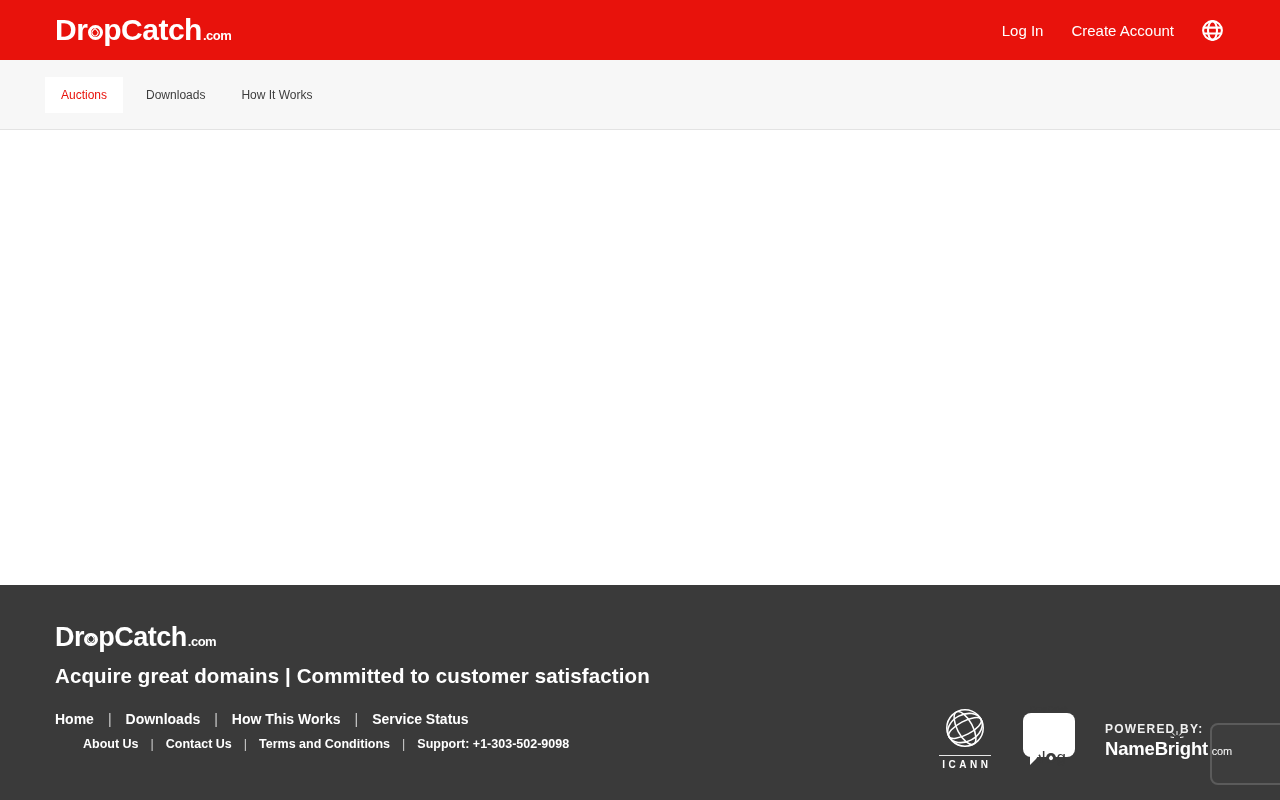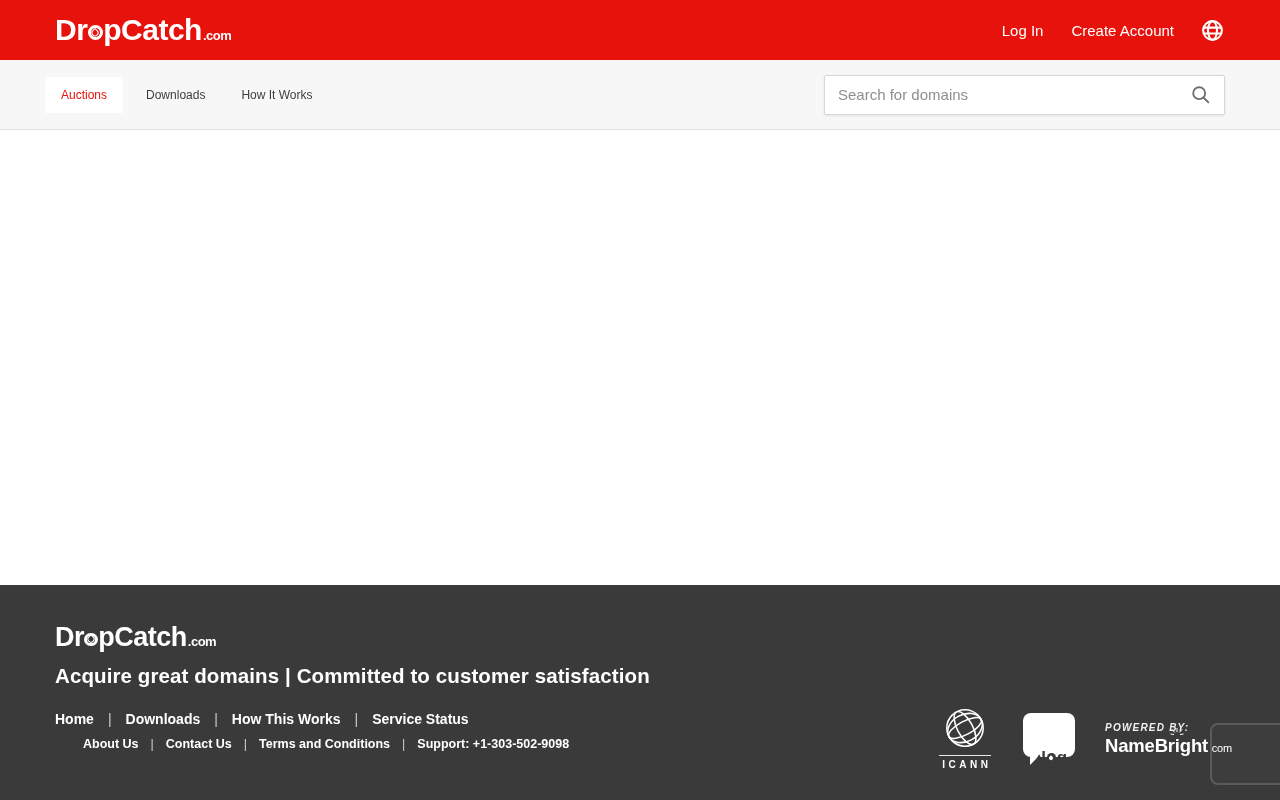--- a/index.html
+++ b/index.html
@@ -110,35 +110,35 @@
   .blog-bubble{
     width:52px;height:44px;background:#fff;border-radius:8px;
     color:var(--footer-bg);
     display:flex;flex-direction:column;align-items:center;justify-content:center;gap:36px;
   }
   .blog-bubble::after{
     content:"";position:absolute;left:7px;bottom:-8px;
     border:6px solid transparent;border-top:9px solid #fff;border-left:6px solid #fff;
   }
   .blog-brand{font-size:7.5px;font-weight:bold;letter-spacing:0;}
-  .blog-label{font-size:17px;font-weight:bold;line-height:1;display:flex;align-items:baseline;}
+  .blog-label{font-size:17px;font-weight:normal;line-height:1;display:flex;align-items:baseline;}
   .blog-o{
     display:inline-block;position:relative;
     width:.58em;height:.58em;background:currentColor;border-radius:50%;
     margin:0 .03em;vertical-align:-0.02em;
   }
   .blog-o::after{
     content:"";position:absolute;left:50%;top:50%;
     width:.22em;height:.22em;background:#fff;
     border-radius:0 50% 50% 50%;
     transform:translate(-50%,-52%) rotate(45deg);
   }
   
   .namebright{margin-top:17px;cursor:pointer;}
-  .powered-by{font-size:10px;font-weight:bold;letter-spacing:1.2px;color:#f0f0f0;font-style:italic;}
+  .powered-by{font-size:12px;font-weight:bold;letter-spacing:1.2px;color:#f0f0f0;}
   .nb-name{font-size:18.5px;font-weight:bold;display:flex;align-items:baseline;margin-top:2px;letter-spacing:-0.2px;}
   .nb-tld{font-size:11px;font-weight:normal;margin-left:1px;}
   .nb-i{position:relative;}
   .nb-i .sparkle{position:absolute;left:50%;top:-7px;transform:translateX(-50%);}
   
   .partial-box{
     position:absolute;top:138px;right:-24px;
     width:94px;height:62px;
     border:2px solid #5b5b5b;border-radius:8px;
     background:rgba(255,255,255,0.02);
@@ -164,29 +164,20 @@
         <ellipse cx="12" cy="12" rx="4.3" ry="9"></ellipse>
       </svg>
     </span>
   </div>
 </div>
 
 <div class="navbar">
   <div class="nav-item active">Auctions</div>
   <div class="nav-item">Downloads</div>
   <div class="nav-item">How It Works</div>
-  <div class="search-wrap">
-    <input class="search-input" type="text" placeholder="Search for domains" style="">
-    <span class="search-icon">
-      <svg width="22" height="22" viewBox="0 0 24 24" fill="none" stroke="#6e6e6e" stroke-width="2" stroke-linecap="round">
-        <circle cx="10" cy="10" r="6.5"></circle>
-        <line x1="15" y1="15" x2="20" y2="20"></line>
-      </svg>
-    </span>
-  </div>
 </div>
 
 <div class="main"></div>
 
 <div class="footer">
   <div class="logo">
     <span>Dr</span>
       <span class="logo-o"></span>
       <span>pCatch</span>
       <span class="tld">.com</span>

